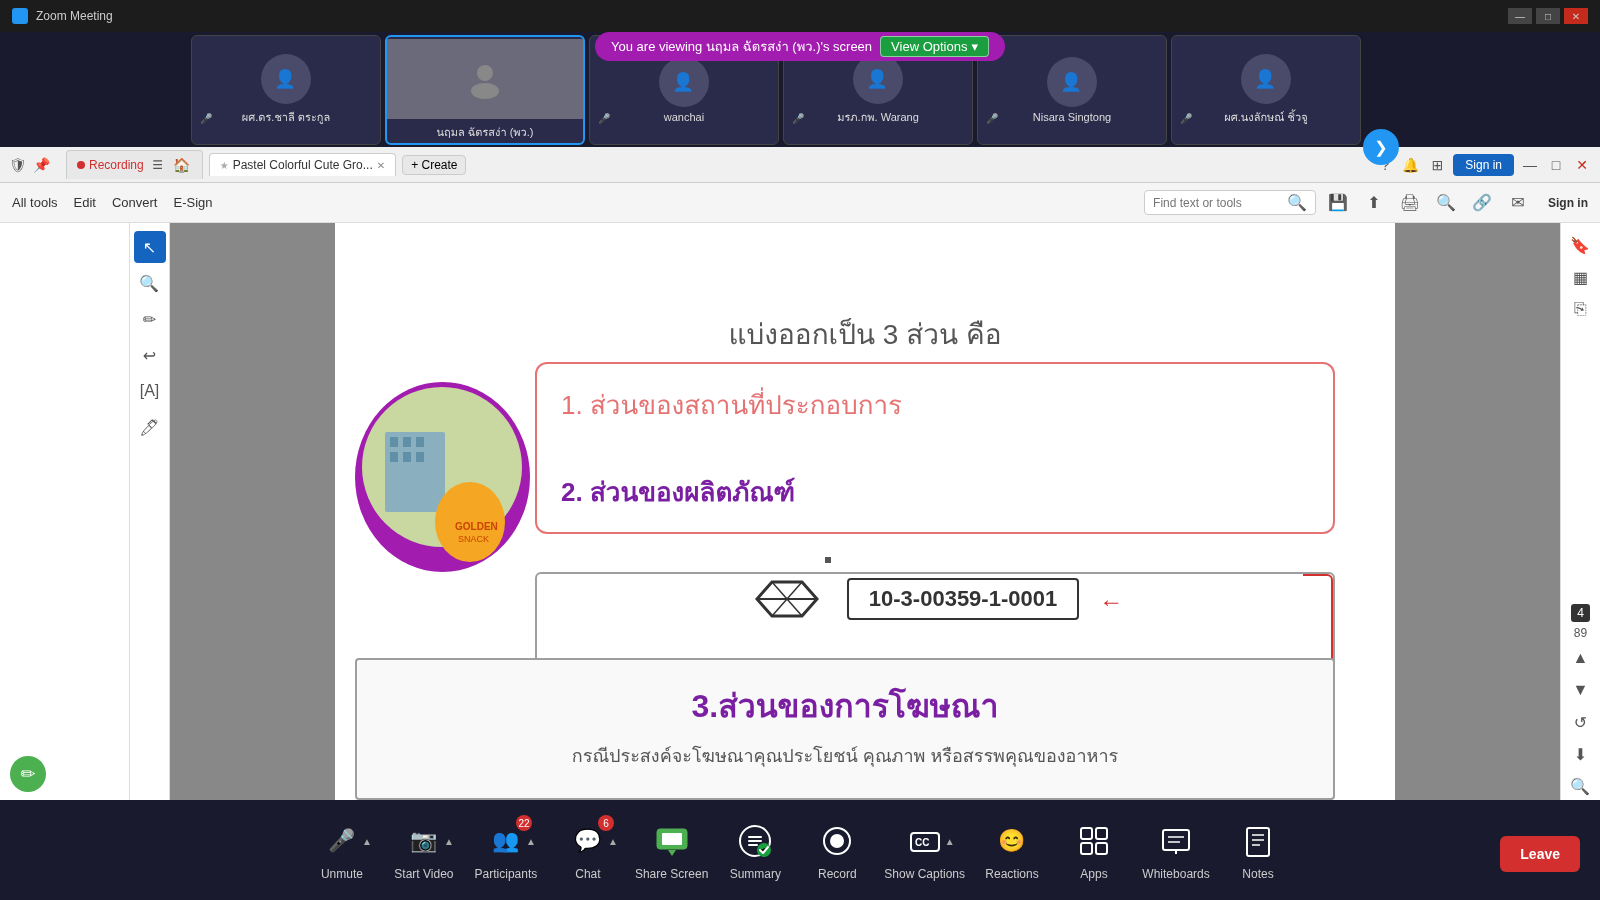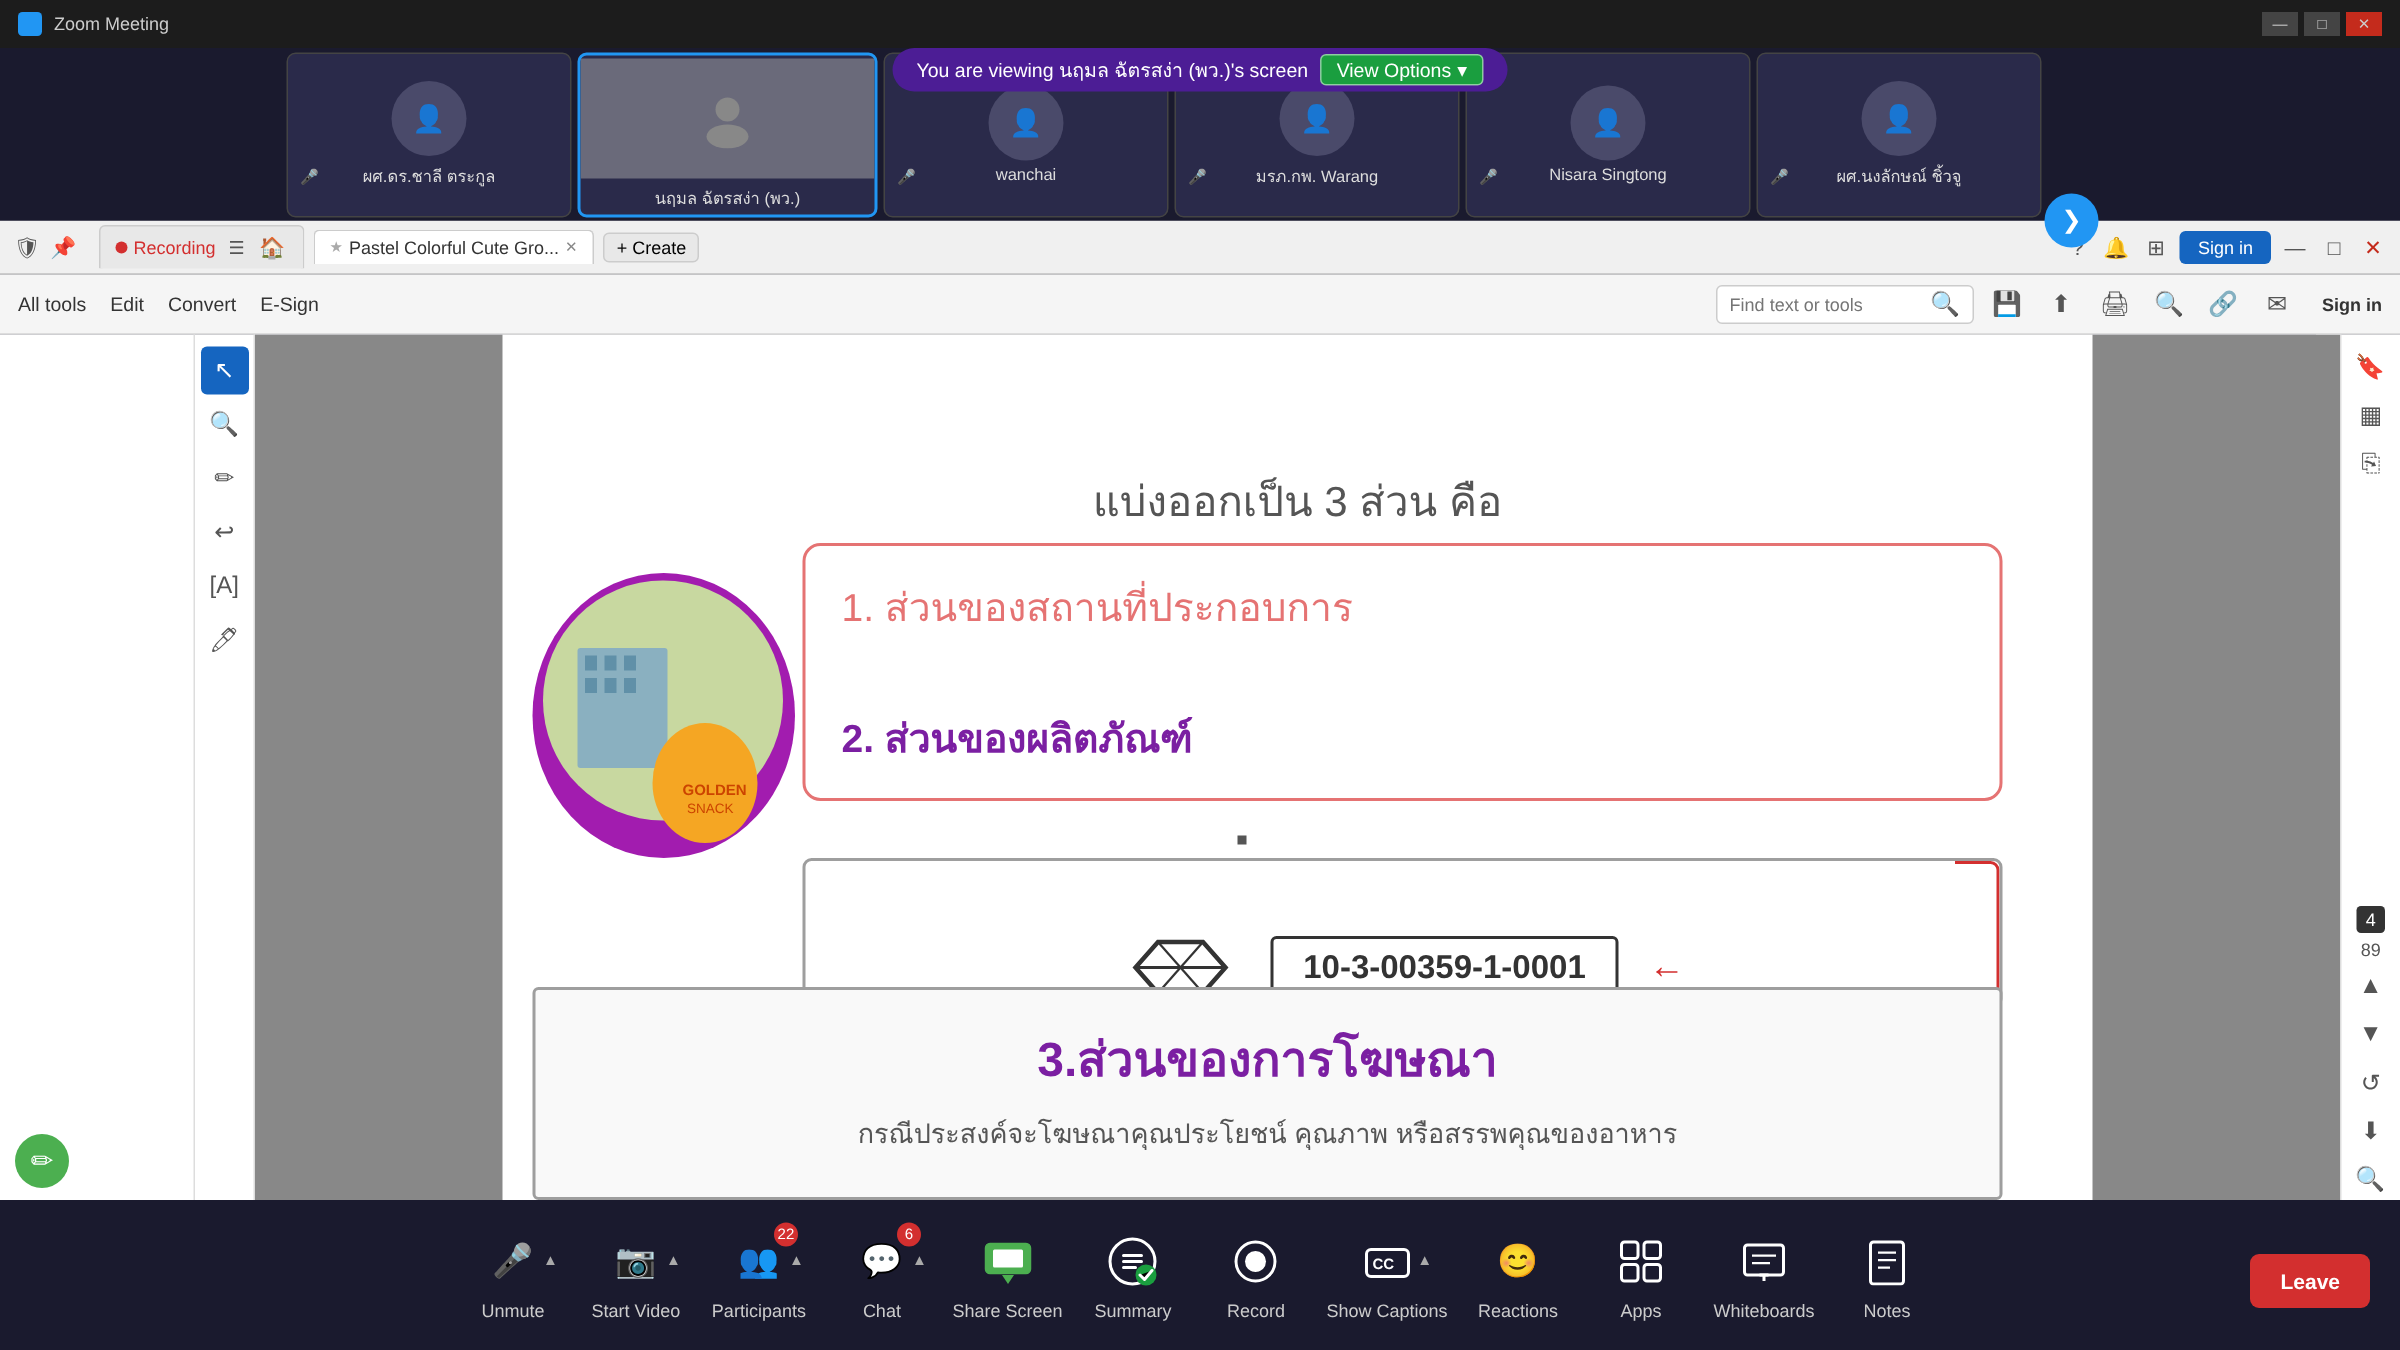--- a/index.html
+++ b/index.html
@@ -186,21 +186,21 @@
       background: #a21caf;
       border-radius: 50%;
       overflow: hidden;
       display: flex; align-items: center; justify-content: center;
     }
     .license-box {
       position: absolute; top: 380px; left: 200px; right: 60px;
       height: 100px;
       border: 2px solid #9e9e9e;
       border-radius: 6px;
-      display: flex; align-items: flex-end; justify-content: center;
+      display: flex; align-items: flex-start; justify-content: center;
     }
     .license-logo {
       display: flex; align-items: center; gap: 20px;
     }
     .license-number {
       font-size: 22px; color: #333; font-weight: bold;
       border: 2px solid #333; padding: 6px 20px; border-radius: 4px;
     }
     .arrow-right { color: #d32f2f; font-size: 24px; }
 
@@ -247,21 +247,21 @@
     .badge {
       position: absolute; top: -4px; right: -4px;
       background: #d32f2f; color: white; border-radius: 50%;
       width: 16px; height: 16px; font-size: 10px;
       display: flex; align-items: center; justify-content: center; text-align: right;
     }
 
     
     .viewing-banner {
       position: absolute; top: 32px; left: 50%; transform: translateX(-50%);
-      background: #4c1d95; color: white;
+      background: #a21caf; color: white;
       padding: 4px 16px; border-radius: 16px;
       font-size: 13px; display: flex; align-items: center; gap: 8px;
       z-index: 96;
       white-space: nowrap;
     }
 
     
     .scroll-area {
       position: absolute; right: 40px; top: 223px; width: 16px; bottom: 100px;
       background: #f0f0f0;

